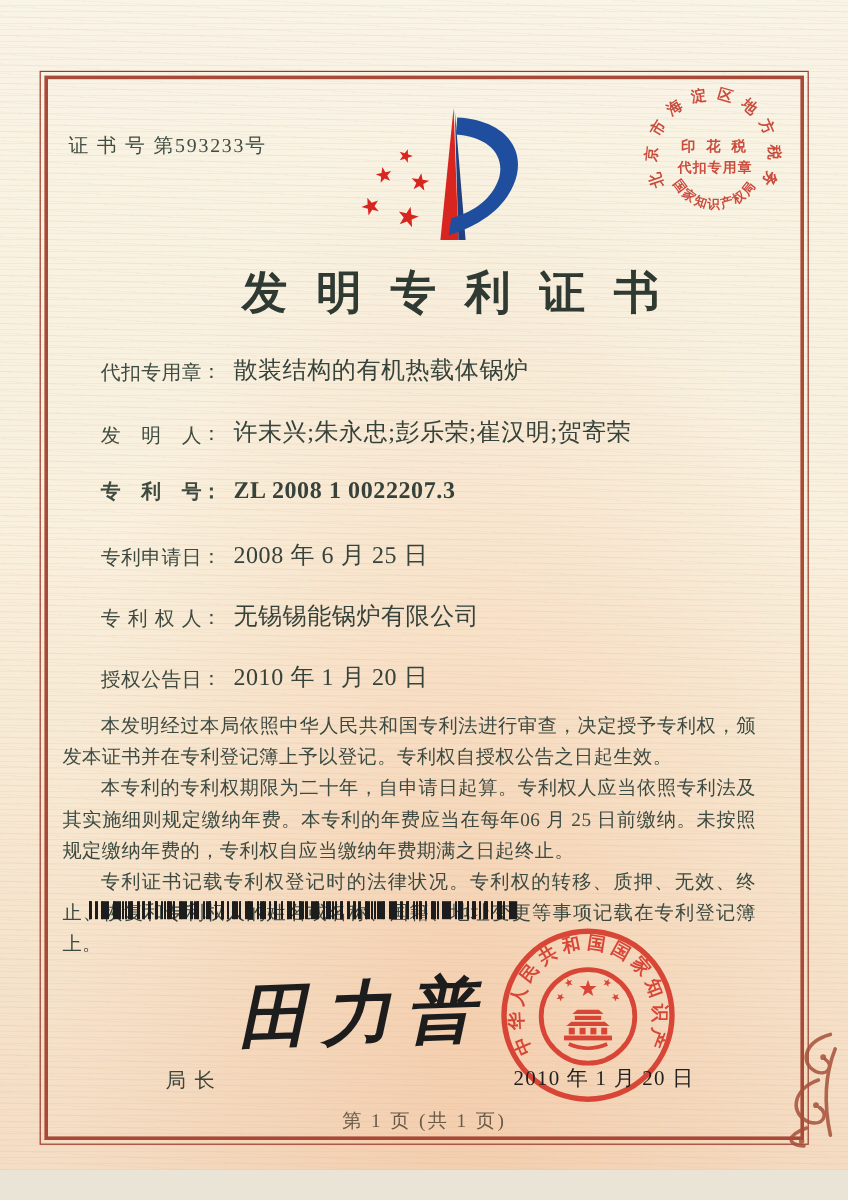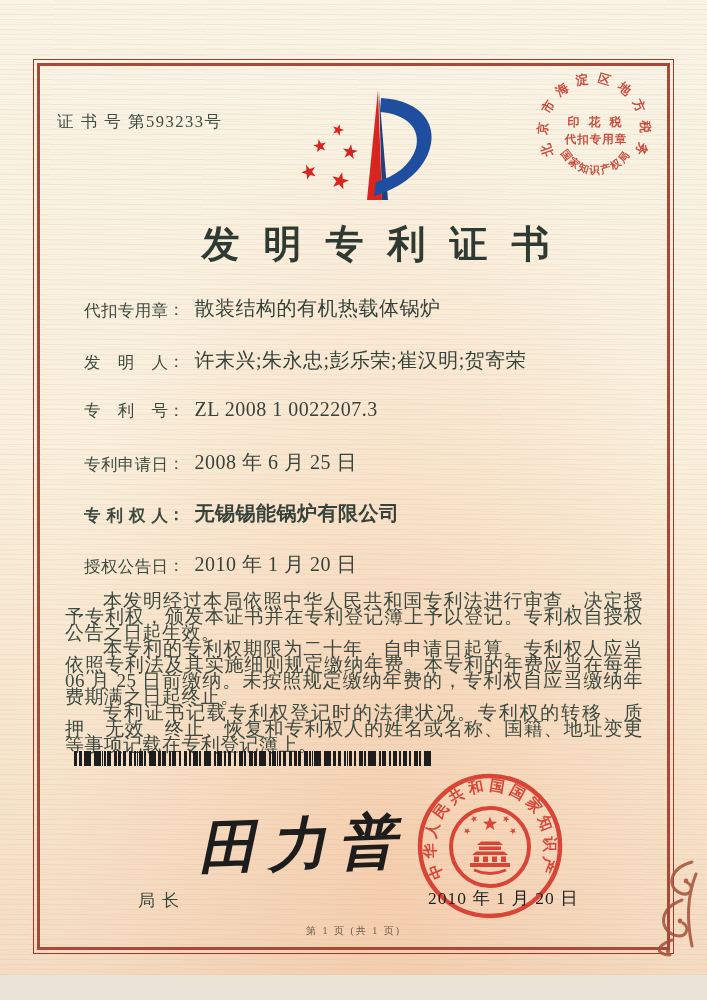--- a/index.html
+++ b/index.html
@@ -32,32 +32,32 @@
   .tax-stamp text { fill:#c43526; font-family:"Liberation Serif","DejaVu Serif",serif; font-weight:bold; }
 
   .title {
     position:absolute; left:0; right:0; top:219px; text-align:center;
     font-size:38px; font-weight:bold; color:#2f3a33;
     letter-spacing:24px; text-indent:24px;padding-left:44px;
   }
 
   .fields { position:absolute; left:84px; top:295px; width:520px; }
   .field-row { position:absolute; left:0; white-space:nowrap; }
-  .field-row.r0 { top:0; } .field-row.r1 { top:52px; } .field-row.r2 { top:103px; }
-  .field-row.r3 { top:154px; } .field-row.r4 { top:205px;font-weight:bold; } .field-row.r5 { top:256px; }
+  .field-row.r0 { top:0; } .field-row.r1 { top:52px; } .field-row.r2 { top:103px;font-weight:bold; }
+  .field-row.r3 { top:154px; } .field-row.r4 { top:205px; } .field-row.r5 { top:256px; }
   .field-label {
     display:inline-block; width:84px; text-align:justify; text-align-last:justify;
     font-size:16.5px; color:#3e4a40; vertical-align:bottom;
   }
   .field-colon { font-size:16.5px; color:#3e4a40; }
   .field-value { font-size:20px; color:#36423a; margin-left:10px; letter-spacing:0.5px; }
 
   .body-text {
-    position:absolute; left:65px; top:593px; width:578px;
-    font-size:19px; line-height:16px; color:#3d4a41;
+    position:absolute; left:52px; top:593px; width:578px;
+    font-size:16px; line-height:26px; color:#3d4a41;
     text-align:justify; letter-spacing:0.4px;
   }
   .body-text p { text-indent:2em; }
 
   .barcode {
     position:absolute; left:74px; top:751px; width:357px; height:15px;
     background:
       repeating-linear-gradient(90deg,#1d1d1d 0 2px,rgba(0,0,0,0) 2px 5px),
       repeating-linear-gradient(90deg,#1d1d1d 0 1px,rgba(0,0,0,0) 1px 7px),
       repeating-linear-gradient(90deg,#1d1d1d 0 3px,rgba(0,0,0,0) 3px 11px);
@@ -77,21 +77,21 @@
   .seal text { fill:#d63a2c; font-family:"Liberation Serif","DejaVu Serif",serif; font-weight:bold; }
   .seal-date {
     position:absolute; left:428px; top:886px; font-size:17.5px; color:#1f1f1f;
     letter-spacing:1px; z-index:5;
   }
 
   .ornament { position:absolute; left:610px; top:854px; width:90px; height:104px; }
 
   .footer {
     position:absolute; left:0; right:0; top:924px; text-align:center;
-    font-size:10px; color:#6a5b49; letter-spacing:2px;
+    font-size:16px; color:#6a5b49; letter-spacing:2px;
   }
 </style>
 </head>
 <body>
 
 <div class="page">
 
   <div class="frame-outer">
     <div class="frame-inner"></div>
   </div>

